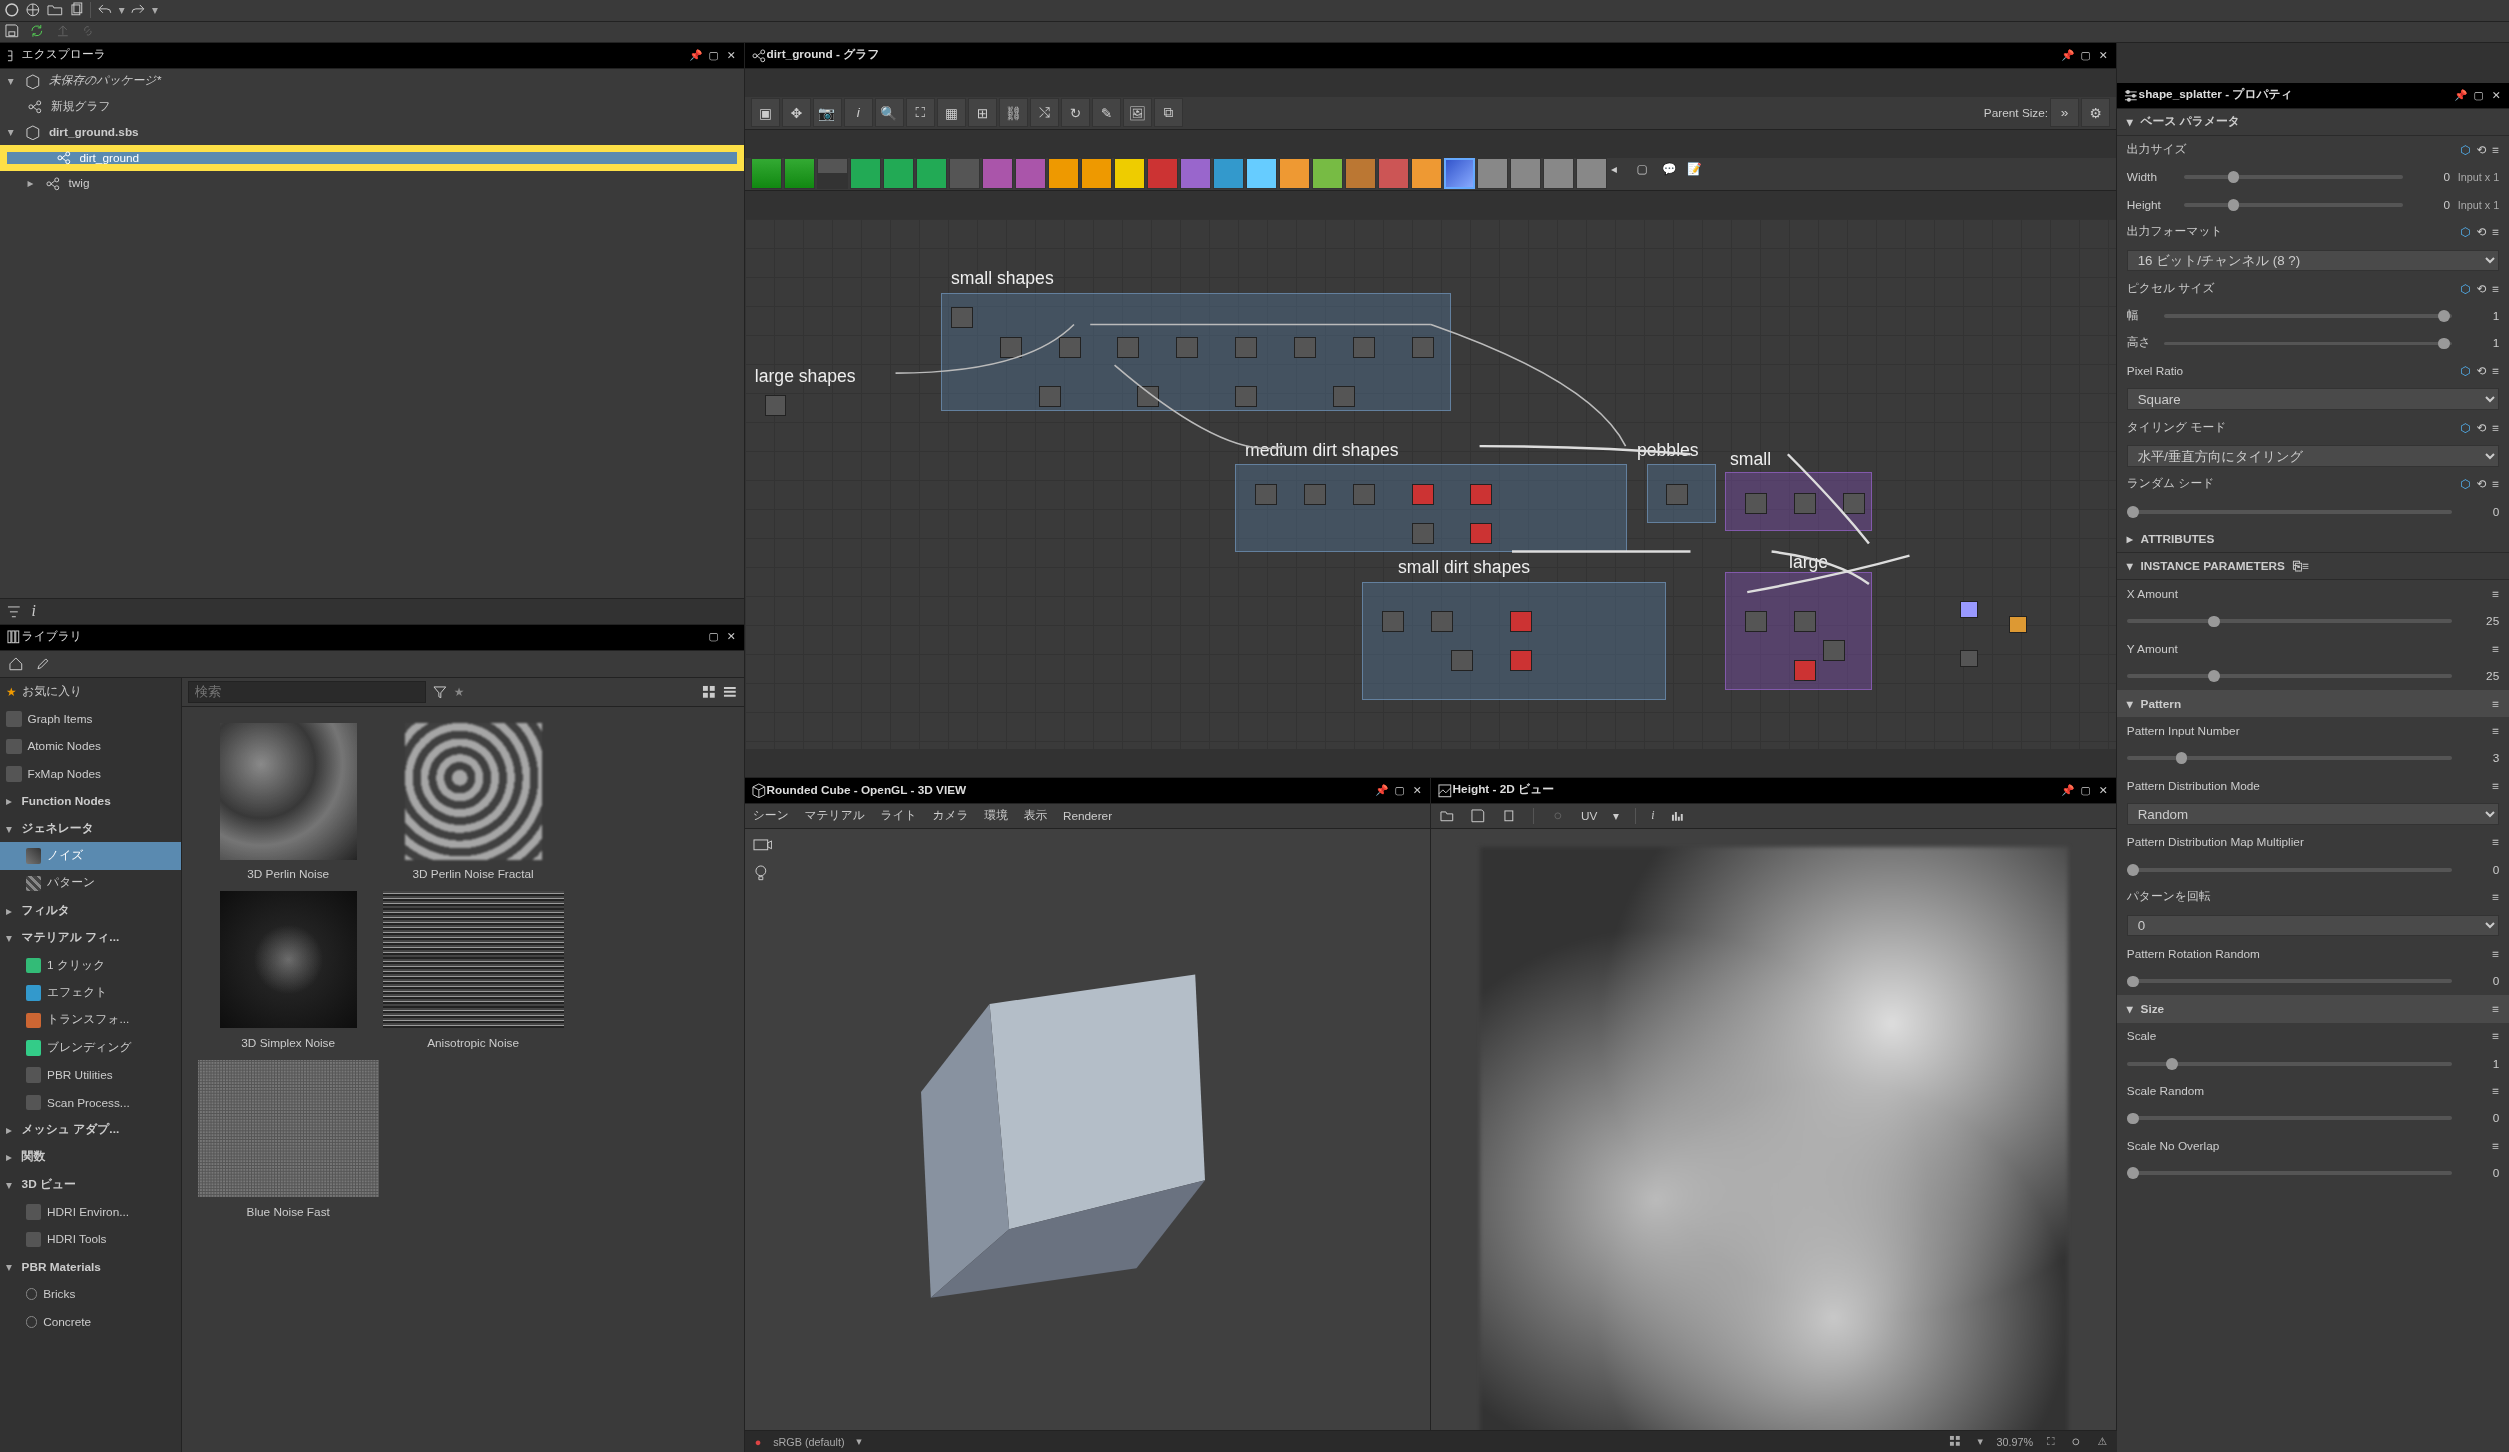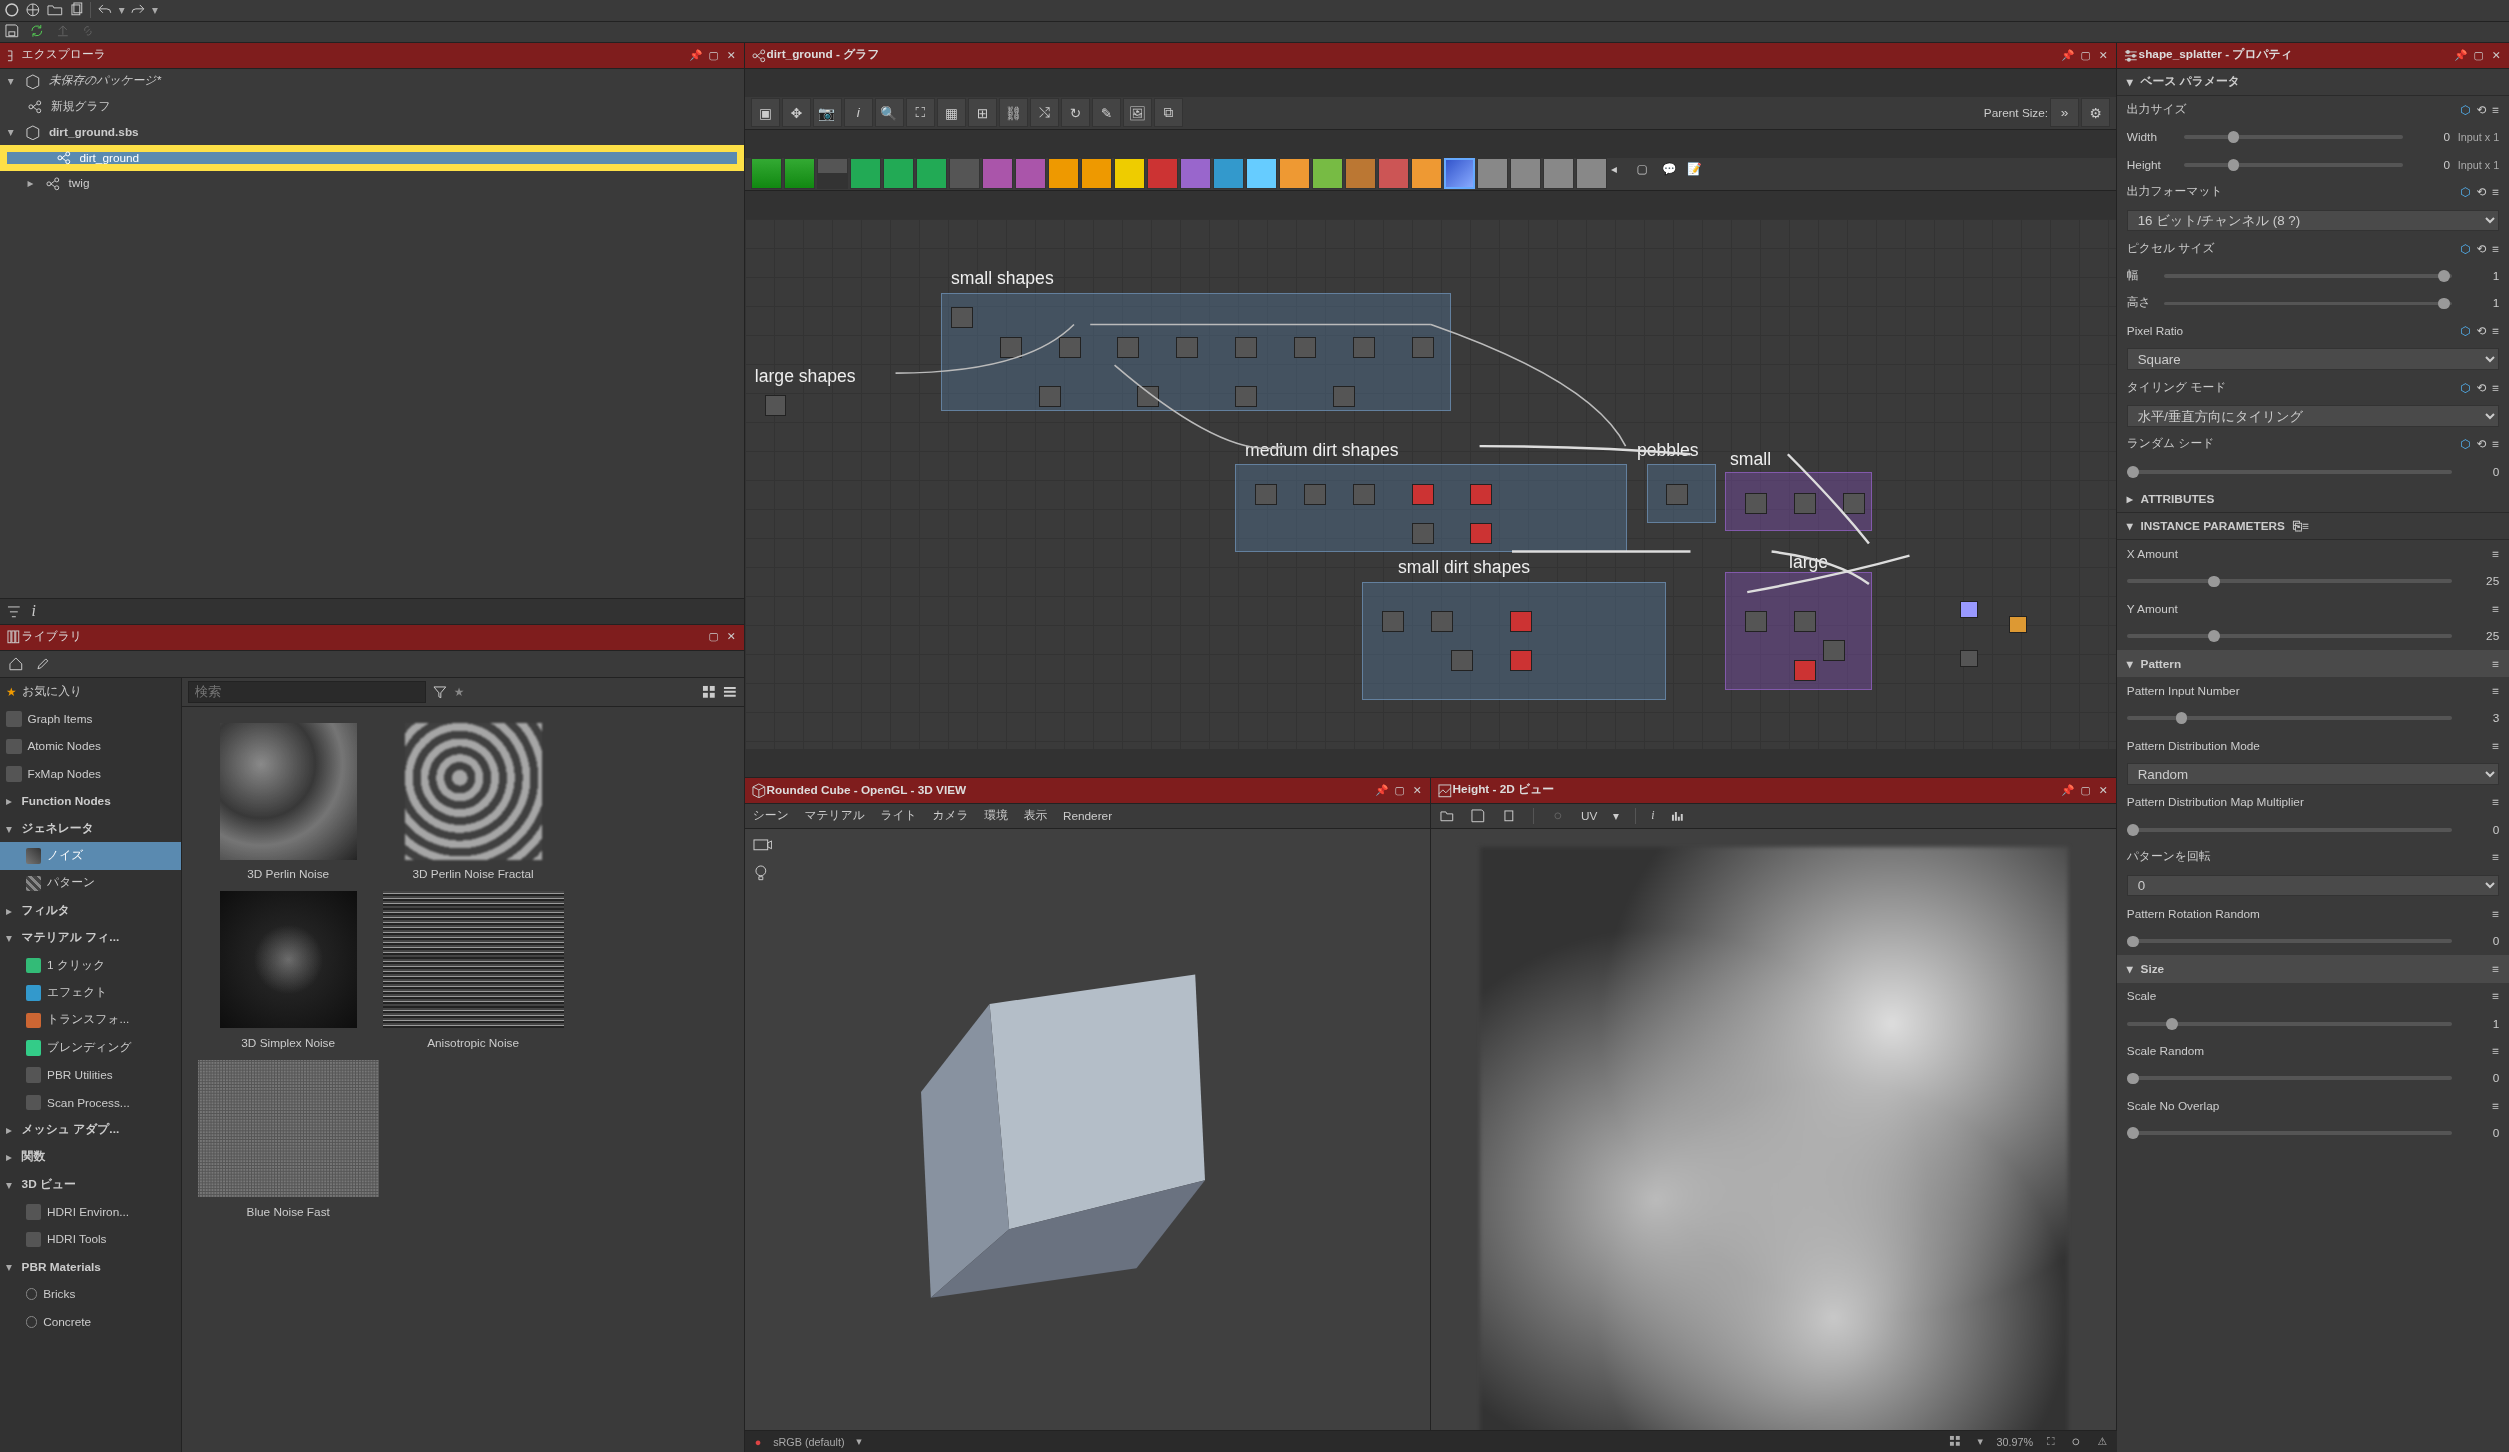--- a/index.html
+++ b/index.html
@@ -3,23 +3,23 @@
 <meta charset="utf-8">
 <style>
 * { margin: 0; padding: 0; box-sizing: border-box; font-family: "Segoe UI", Arial, sans-serif; }
 body { background: #323232; color: #ccc; font-size: 11.8px; overflow: hidden; width: 2509px; height: 1453px; }
 .toolbar-top { height: 21.6px; background: #3a3a3a; display: flex; align-items: center; padding: 0 3.9px; gap: 5.9px; border-bottom: 1px solid #222; }
 .toolbar-top .icon { width: 15.7px; height: 15.7px; display: inline-block; }
 .row2 { height: 21.6px; background: #3a3a3a; display: flex; align-items: center; padding: 0 3.9px; gap: 9.8px; border-bottom: 1px solid #222; }
 .main-grid { display: grid; grid-template-columns: 745px 1372px 392px; grid-template-rows: auto; height: calc(100% - 43px); }
 .left-col { display: flex; flex-direction: column; border-right: 1px solid #222; }
 .mid-col { display: flex; flex-direction: column; border-right: 1px solid #222; gap: 28px; }
-.right-col { display: flex; flex-direction: column; background: #3a3a3a; overflow-y: auto; }
-
-.panel-header { height: 25.5px; background: #7f1d1d; display: flex; align-items: center; padding: 0 5.9px; border-bottom: 1px solid #222; }
+.right-col { display: flex; flex-direction: column; background: #3a3a3a; overflow-y: auto; margin-top: 40px; }
+
+.panel-header { height: 25.5px; background: #000000; display: flex; align-items: center; padding: 0 5.9px; border-bottom: 1px solid #222; }
 .panel-header .title { flex: 1; font-size: 11.8px; color: #ddd; }
 .panel-header .hicons { display: flex; gap: 3.9px; }
 .hicon { width: 13.7px; height: 13.7px; color: #ccc; font-size: 10.8px; text-align: center; line-height: 13.7px; cursor: pointer; }
 
 .explorer-body { flex: 0 0 auto; height: 529px; background: #3a3a3a; overflow: auto; }
 .tree-item { display: flex; align-items: center; height: 25.5px; padding-left: 7.8px; gap: 7.8px; }
 .tree-item.indent1 { padding-left: 27.4px; }
 .tree-item.indent2 { padding-left: 49px; }
 .tree-item.selected { background: #5a8ab0; border: 7px solid #fde047; color: #fff; }
 .caret { width: 9.8px; color: #aaa; }

